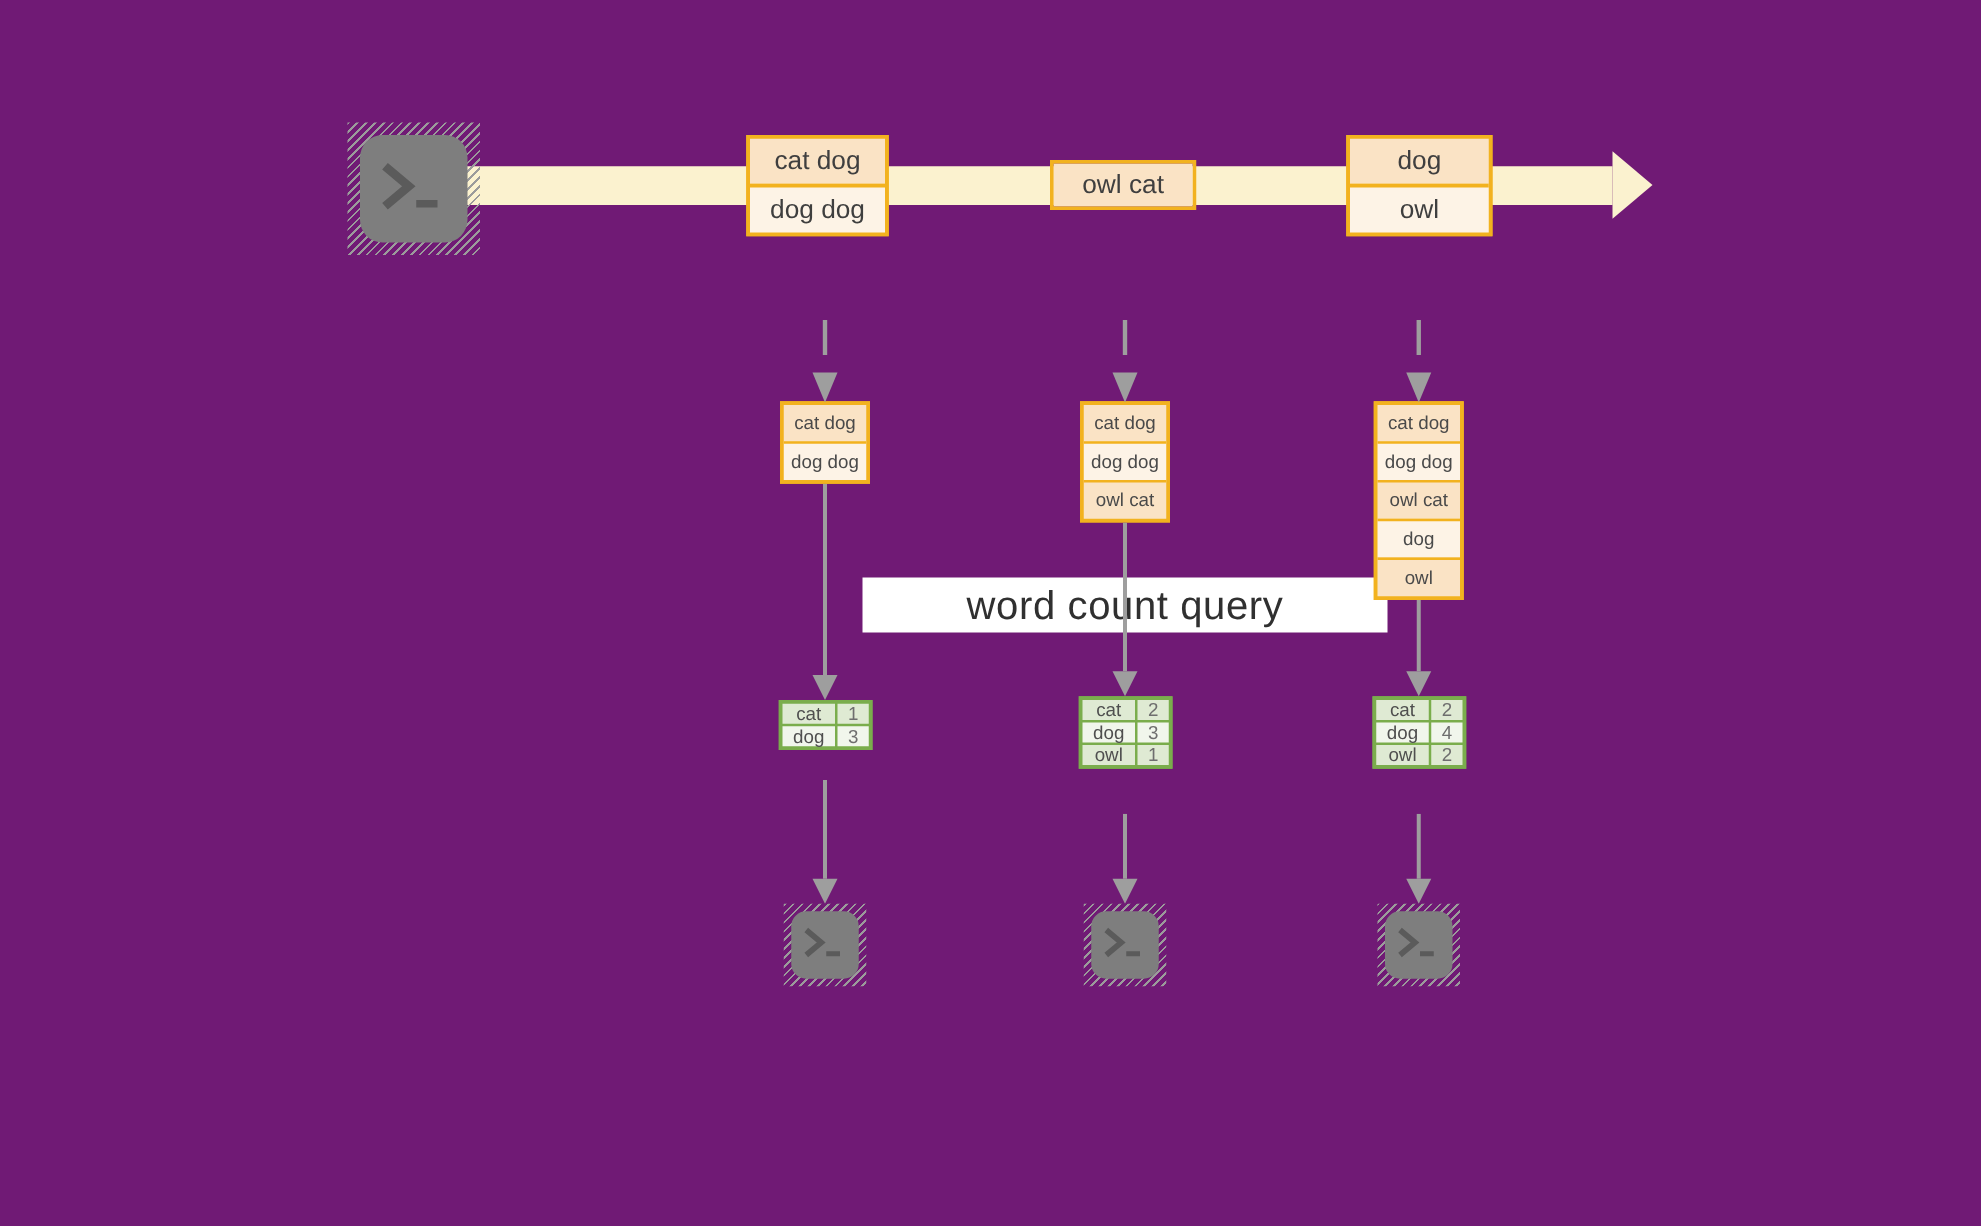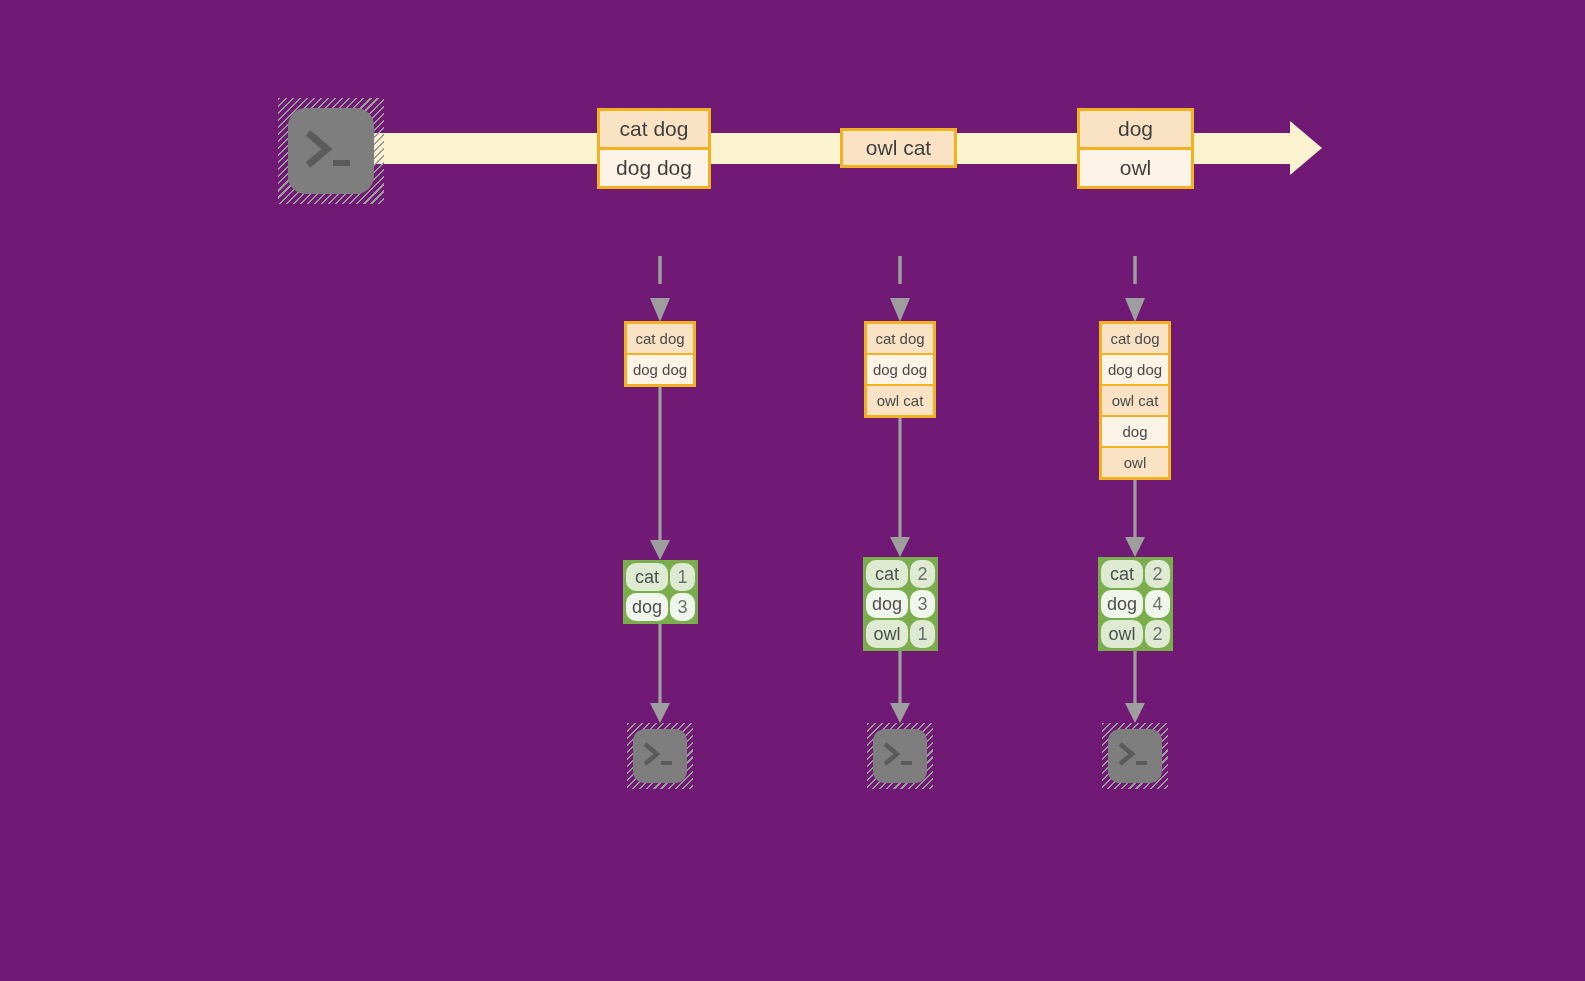--- a/index.html
+++ b/index.html
@@ -27,22 +27,22 @@
   .buffer-row + .buffer-row{border-top:2px solid var(--gold);}
 
   
   .query-band{position:absolute;left:690px;top:462px;width:420px;height:44px;
               background:var(--query-bg);z-index:1;display:flex;align-items:center;
               justify-content:center;font-size:32px;color:var(--query-text);letter-spacing:0.5px;}
 
   
   .result-table{position:absolute;border:3px solid var(--green);background:var(--green);
                 display:grid;grid-template-columns:42px 25px;gap:2px;z-index:2;}
-  .r-cell{height:28px;display:flex;align-items:center;justify-content:center;
-          font-size:18px;color:#4f4f4f;border-radius:10px;}
+  .r-cell{height:16px;display:flex;align-items:center;justify-content:center;
+          font-size:15px;color:#4f4f4f;}
   .r-num{color:#6e6e6e;}
   .g-dark{background:var(--green-dark);}
   .g-light{background:var(--green-light);}
 
   
   .term{position:absolute;z-index:2;}
   .term-hatch{position:absolute;inset:0;
       background:repeating-linear-gradient(135deg,#9b9b9b 0,#9b9b9b 1.5px,transparent 1.5px,transparent 5px);}
   .term-body{position:absolute;background:var(--terminal-gray);}
   .arrow-svg{position:absolute;z-index:3;}
@@ -100,20 +100,21 @@
     <div class="buffer-row fill-dark">owl cat</div>
   </div>
   <div class="buffer-box" style="left:1099px;top:321px;">
     <div class="buffer-row fill-dark">cat dog</div>
     <div class="buffer-row fill-light">dog dog</div>
     <div class="buffer-row fill-dark">owl cat</div>
     <div class="buffer-row fill-light">dog</div>
     <div class="buffer-row fill-dark">owl</div>
   </div>
 
+  <div class="query-band">word count query</div>
 
   <svg class="arrow-svg" style="left:647px;top:387px;" width="26" height="173">
     <line x1="13" y1="0" x2="13" y2="153" stroke="var(--arrow-gray)" stroke-width="3.2"></line>
     <polygon points="3,153 23,153 13,173" fill="var(--arrow-gray)"></polygon>
   </svg>
   <svg class="arrow-svg" style="left:887px;top:418px;" width="26" height="139">
     <line x1="13" y1="0" x2="13" y2="119" stroke="var(--arrow-gray)" stroke-width="3.2"></line>
     <polygon points="3,119 23,119 13,139" fill="var(--arrow-gray)"></polygon>
   </svg>
   <svg class="arrow-svg" style="left:1122px;top:480px;" width="26" height="77">

